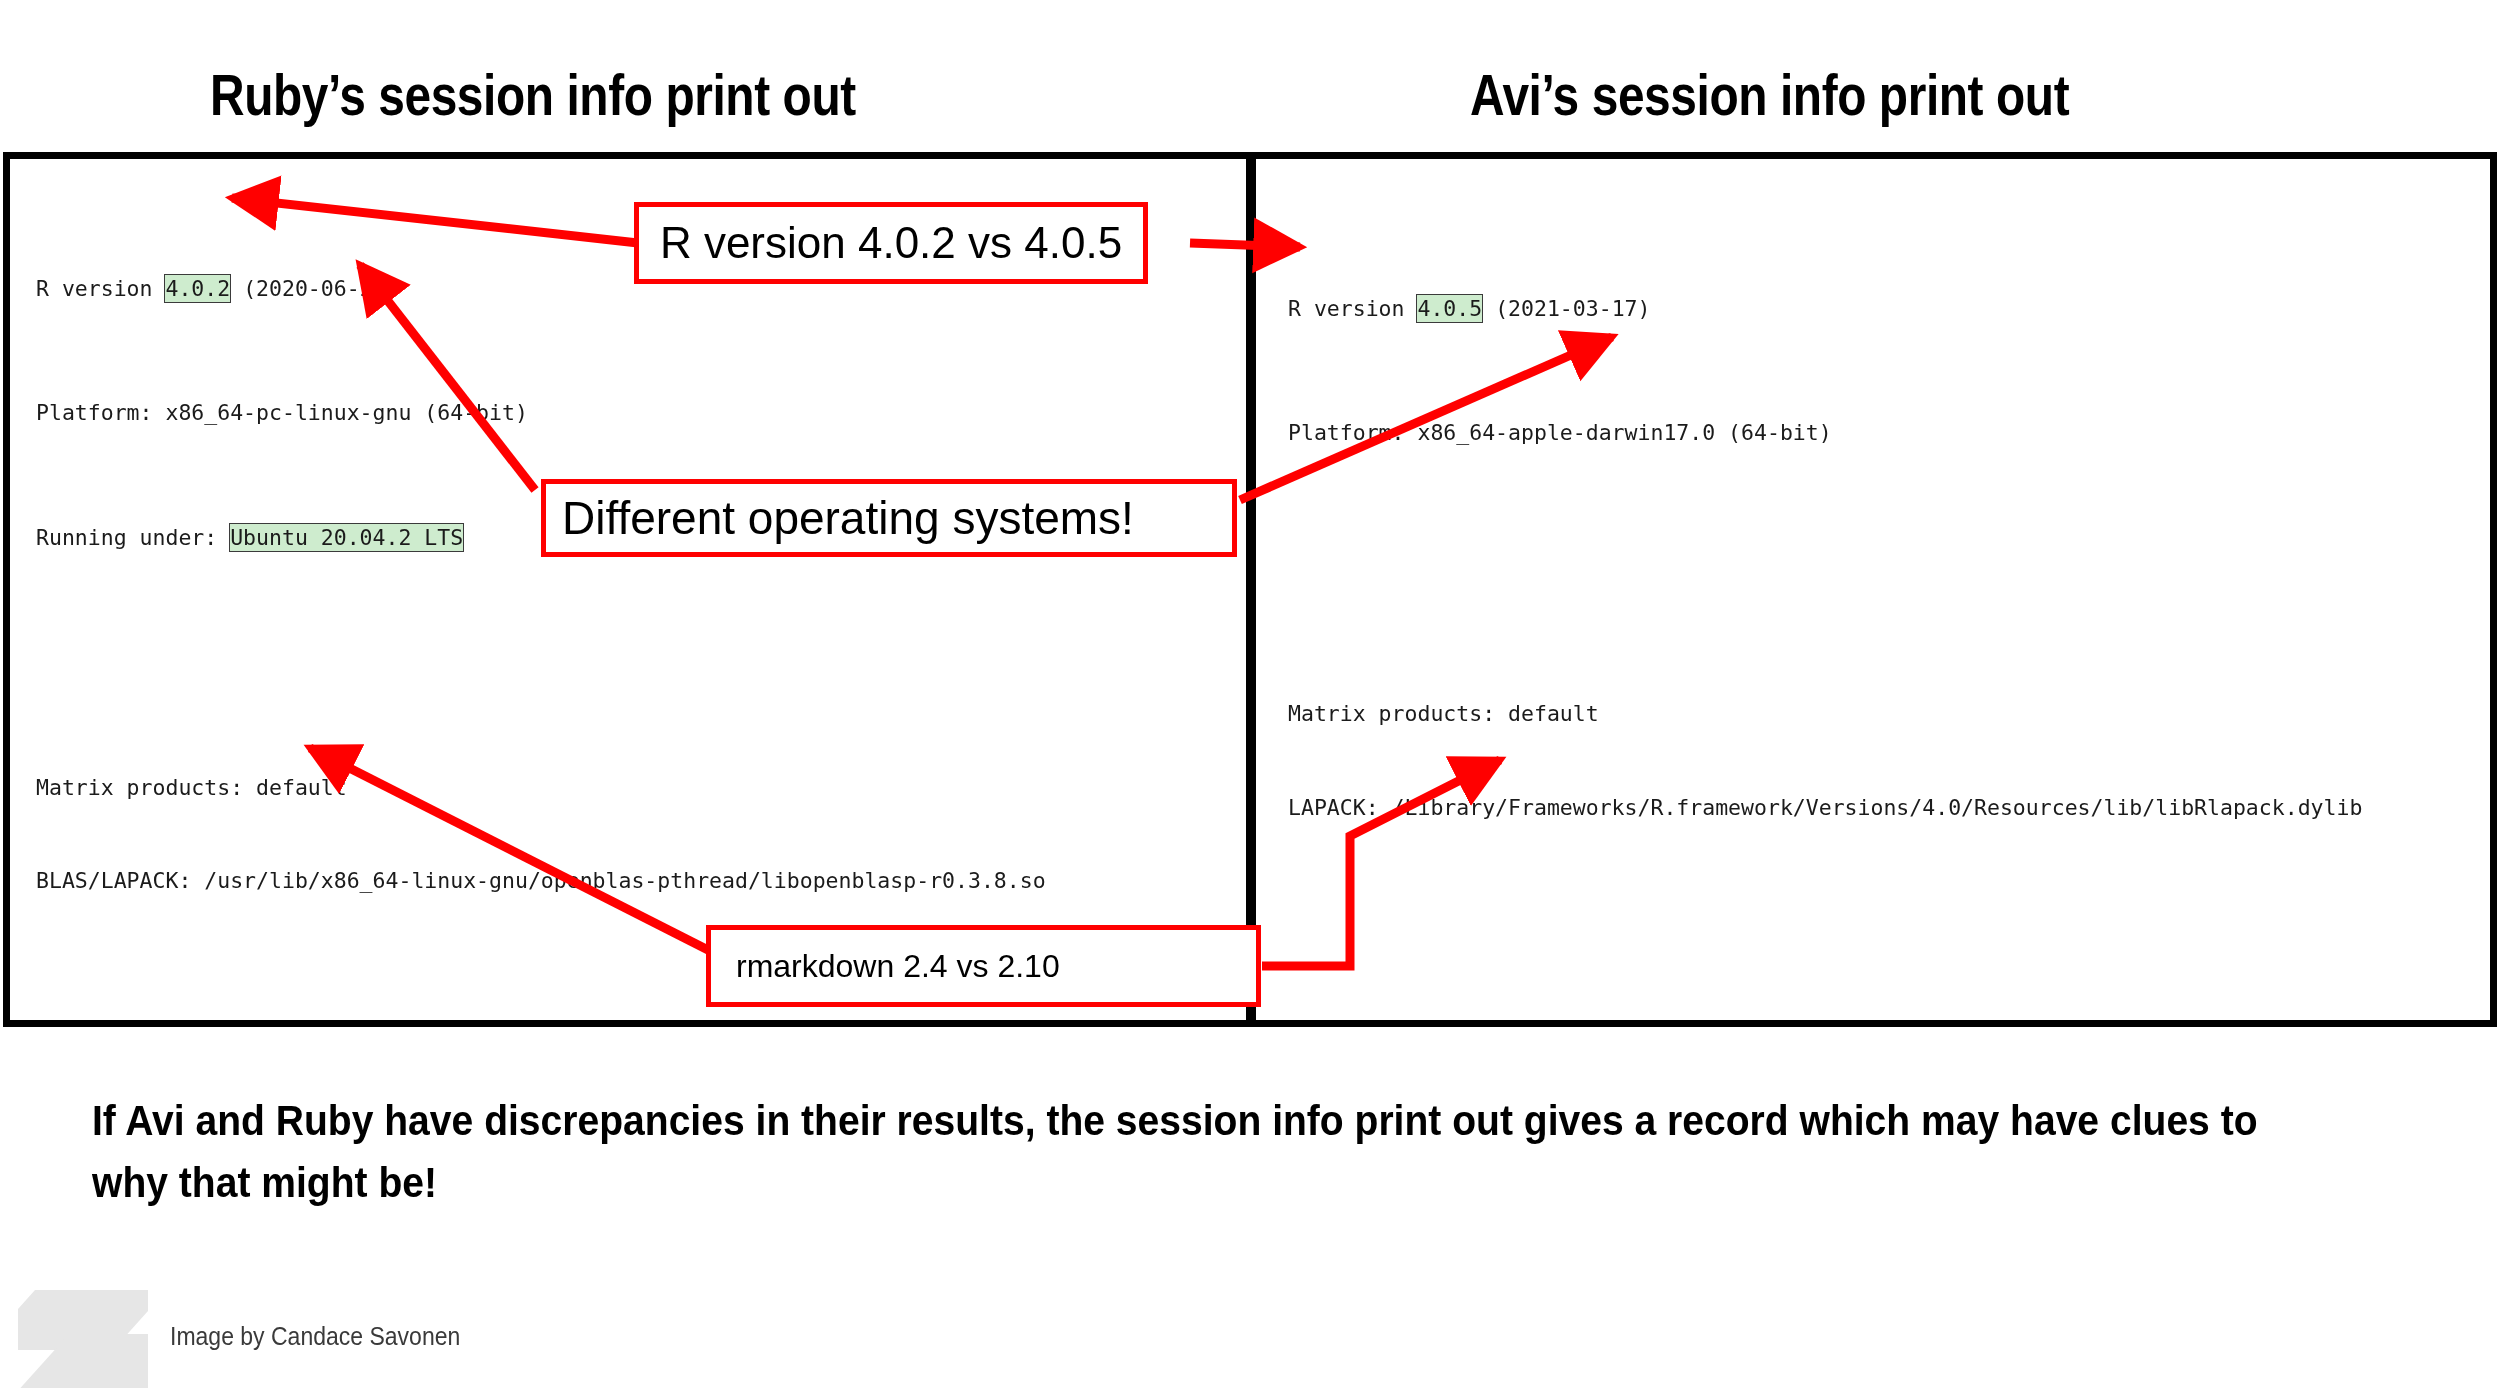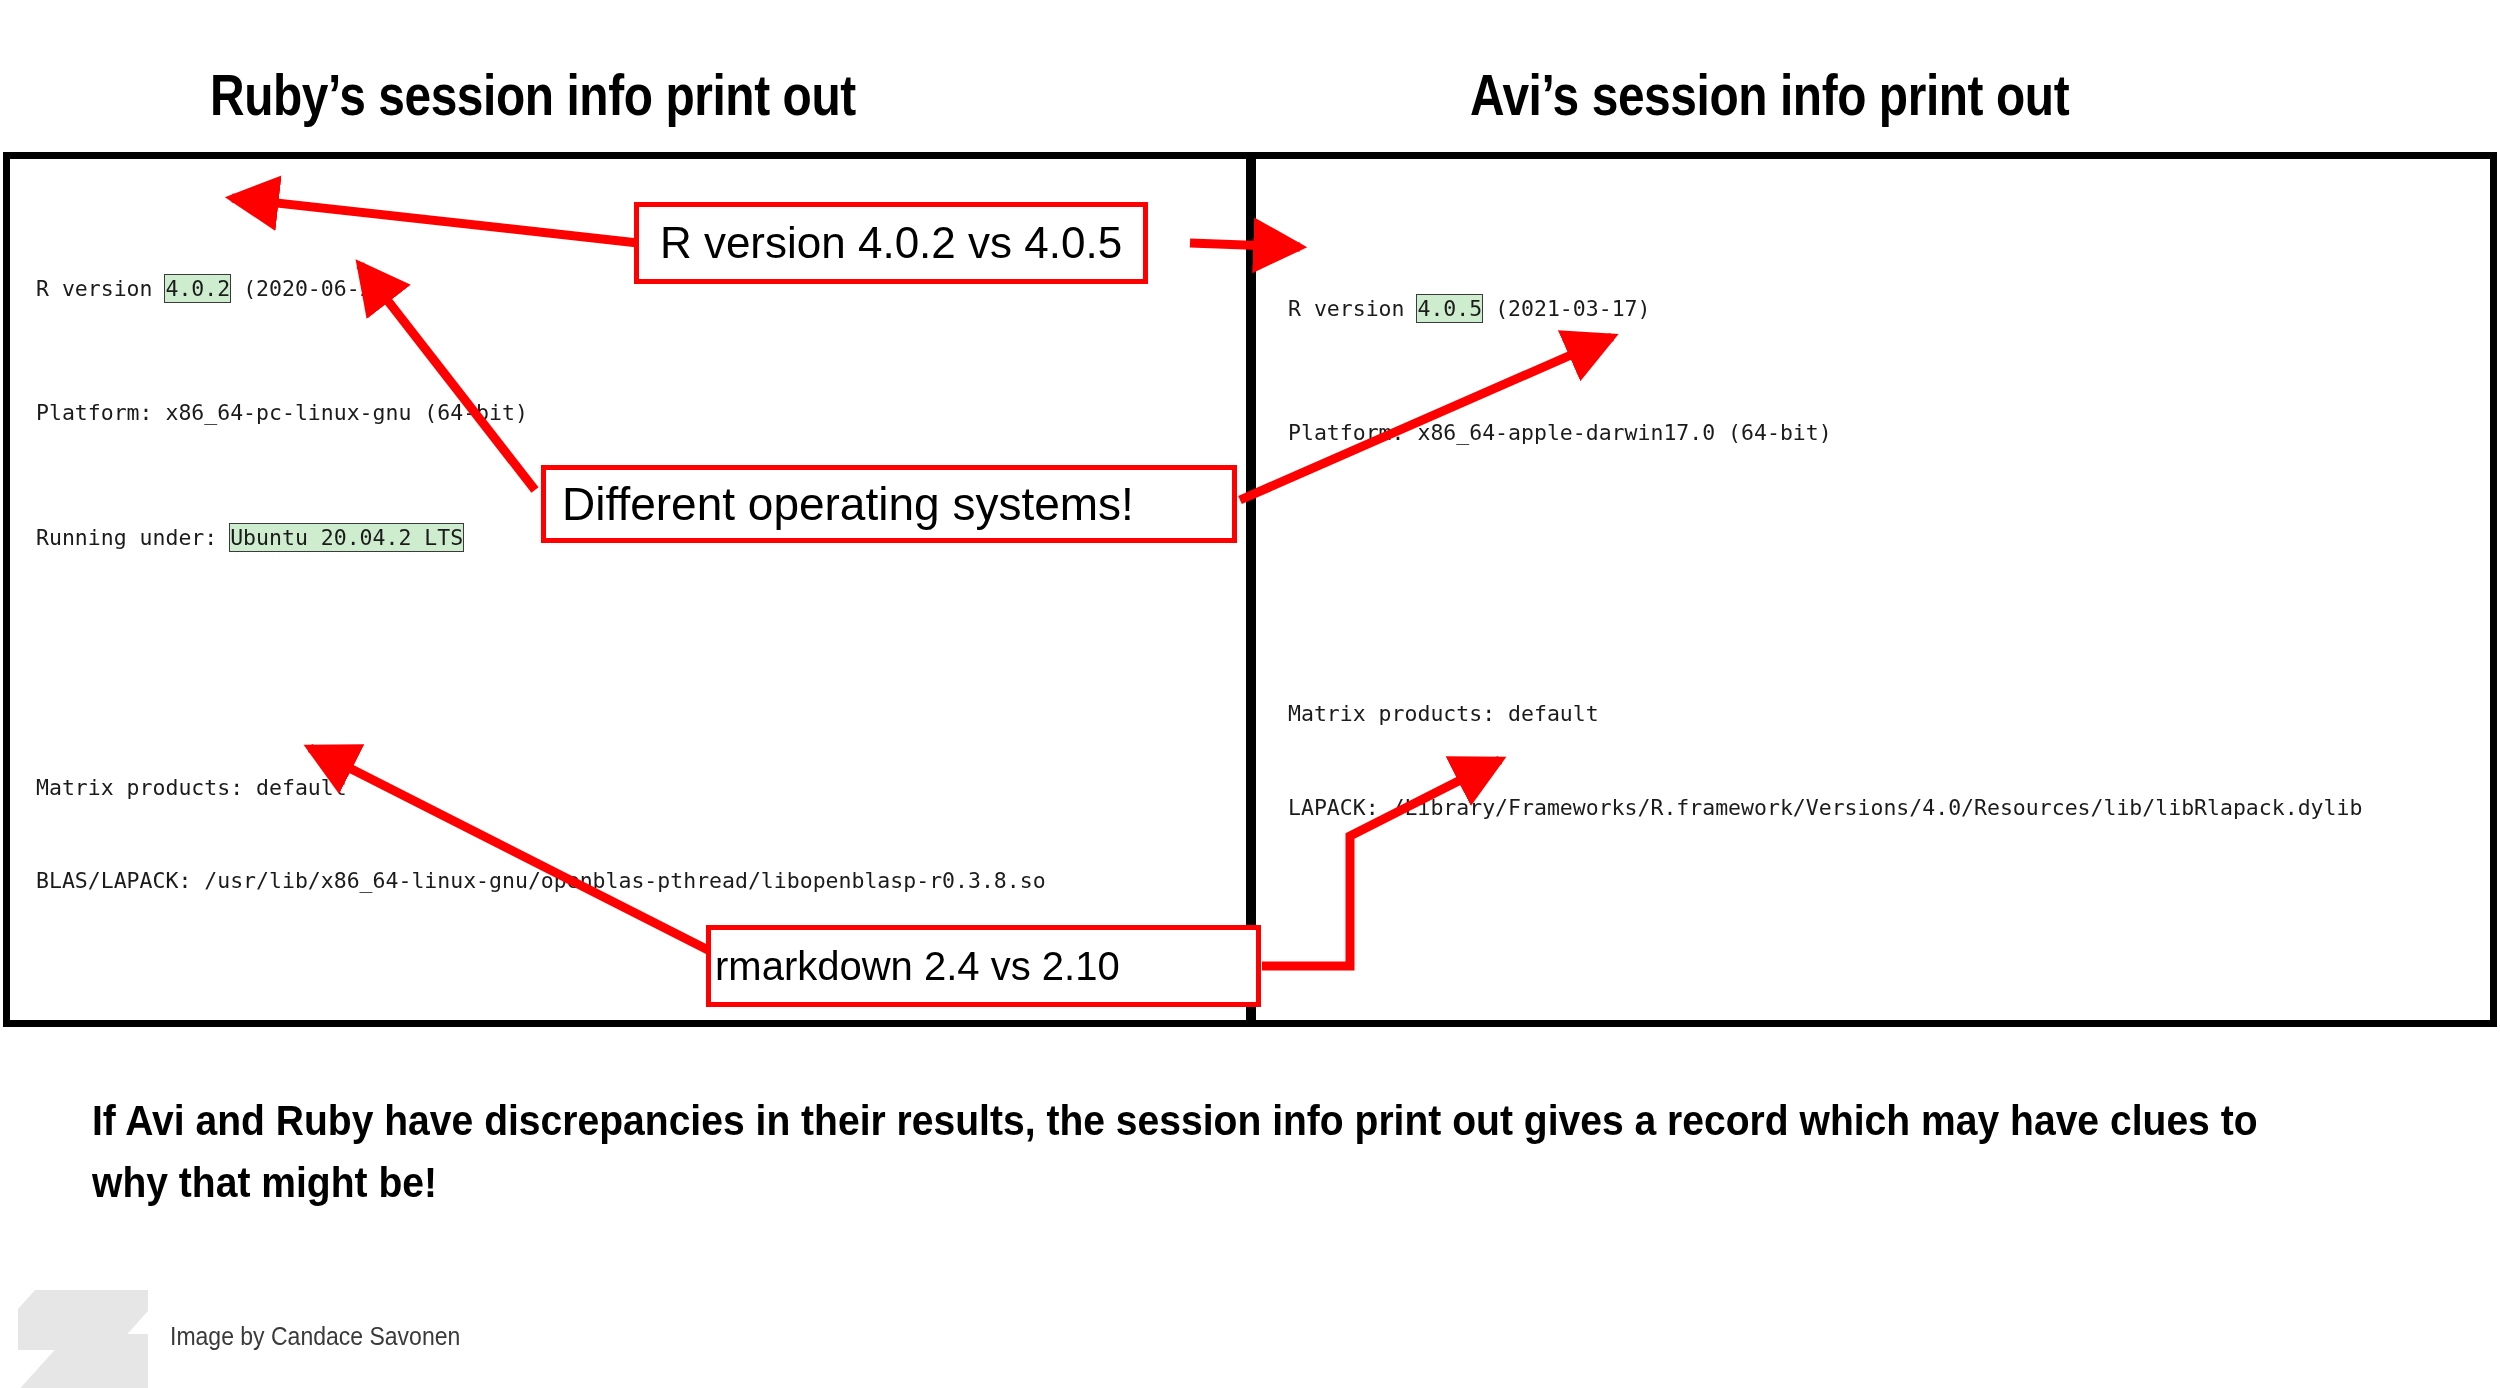--- a/index.html
+++ b/index.html
@@ -75,30 +75,30 @@
     font-weight: normal;
     color: #000000;
     white-space: nowrap;
     z-index: 30;
   }
   #callout-rversion {
     left: 634px; top: 202px; width: 514px; height: 82px;
     font-size: 44px;
   }
   #callout-os {
-    left: 541px; top: 465px; width: 696px; height: 78px;
+    left: 541px; top: 479px; width: 696px; height: 78px;
     font-size: 46px;
     justify-content: flex-start;
     padding-left: 16px;
   }
   #callout-rmarkdown {
     left: 706px; top: 925px; width: 555px; height: 82px;
-    font-size: 40px;
+    font-size: 32px;
     justify-content: flex-start;
-    padding-left: 4px;
+    padding-left: 25px;
   }
 
   
   #arrows {
     position: absolute;
     left: 0; top: 0;
     width: 2500px; height: 1388px;
     pointer-events: none;
     z-index: 25;
   }

